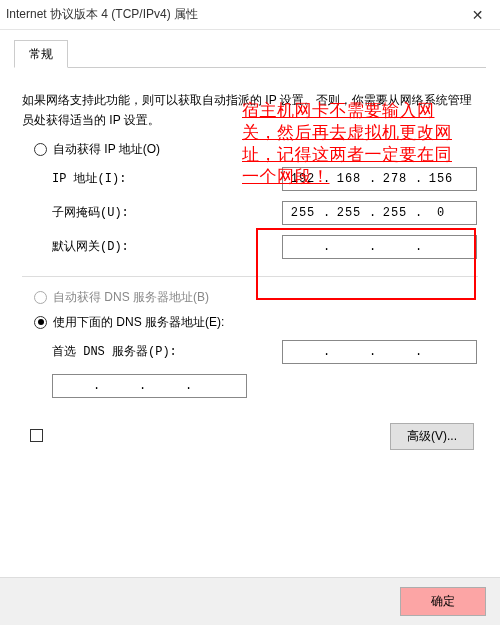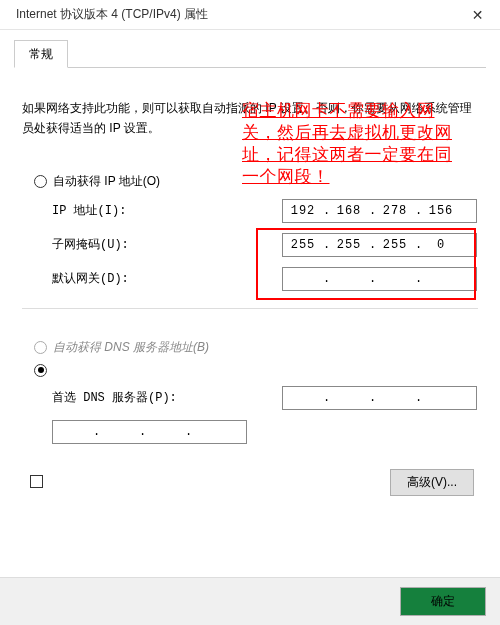--- a/index.html
+++ b/index.html
@@ -12,36 +12,36 @@
     width: 500px;
     height: 625px;
     overflow: hidden;
     position: relative;
   }
   .titlebar {
     height: 30px;
     display: flex;
     align-items: center;
     justify-content: space-between;
-    padding: 0 0 0 16px;
+    padding: 0 0 0 6px;
     border-bottom: 1px solid #e5e5e5;
   }
   .titlebar .title { color: #333; }
   .close-btn {
     width: 45px; height: 30px;
     display: flex; align-items: center; justify-content: center;
     color: #333; font-size: 14px;
   }
   .content {
     padding: 10px 14px 0 14px;
   }
   .tabs {
     display: flex;
     border-bottom: 1px solid #ccc;
-    margin-bottom: 16px;
+    margin-bottom: 8px;
   }
   .tab {
     padding: 5px 14px 4px 14px;
     border: 1px solid #ccc;
     border-bottom: 1px solid #fff;
     margin-bottom: -1px;
     background: #fff;
   }
   .desc {
     padding: 14px 8px 4px 8px;
@@ -53,27 +53,27 @@
     top: 100px;
     color: #ff0000;
     font-size: 17px;
     line-height: 22px;
     width: 220px;
     font-weight: 400;
     letter-spacing: 0.5px;
     pointer-events: none;
     text-decoration: underline;
   }
-  .group { padding: 2px 8px 4px 8px; margin-top: 24px; }
+  .group { padding: 2px 8px 4px 8px; }
   .radio-row {
     display: flex;
     align-items: center;
     padding: 4px 0 4px 12px;
   }
-  .radio-row.disabled { color: #888; font-style: italic; }
+  .radio-row.disabled { color: #888; }
   .radio {
     width: 13px; height: 13px;
     border: 1px solid #333;
     border-radius: 50%;
     margin-right: 6px;
     background: #fff;
     display: inline-flex;
     align-items: center;
     justify-content: center;
     flex: 0 0 auto;
@@ -146,21 +146,21 @@
     left: 0; right: 0; bottom: 0;
     height: 48px;
     background: #f0f0f0;
     border-top: 1px solid #ddd;
     display: flex;
     justify-content: flex-end;
     align-items: center;
     padding-right: 14px;
     gap: 8px;
   }
-  .footer .btn { background: #15803d; min-width: 86px; padding: 5px 0; }
+  .footer .btn { background: #fca5a5; min-width: 86px; padding: 5px 0; }
 </style>
 </head>
 <body>
 
 <div class="titlebar">
   <span class="title">Internet 协议版本 4 (TCP/IPv4) 属性</span>
   <div class="close-btn">
     <span>✕</span>
   </div>
 </div>
@@ -225,20 +225,21 @@
 
   <hr class="divider">
 
   <div class="group">
     <div class="radio-row disabled">
       <span class="radio disabled"></span>
       <span>自动获得 DNS 服务器地址(B)</span>
     </div>
     <div class="radio-row">
       <span class="radio checked"></span>
+      <span>使用下面的 DNS 服务器地址(E):</span>
     </div>
 
     <div class="field-row">
       <span class="field-label">首选 DNS 服务器(P):</span>
       <div class="ip-box">
         <span class="ip-seg"></span>
         <span class="ip-dot">.</span>
         <span class="ip-seg"></span>
         <span class="ip-dot">.</span>
         <span class="ip-seg"></span>

